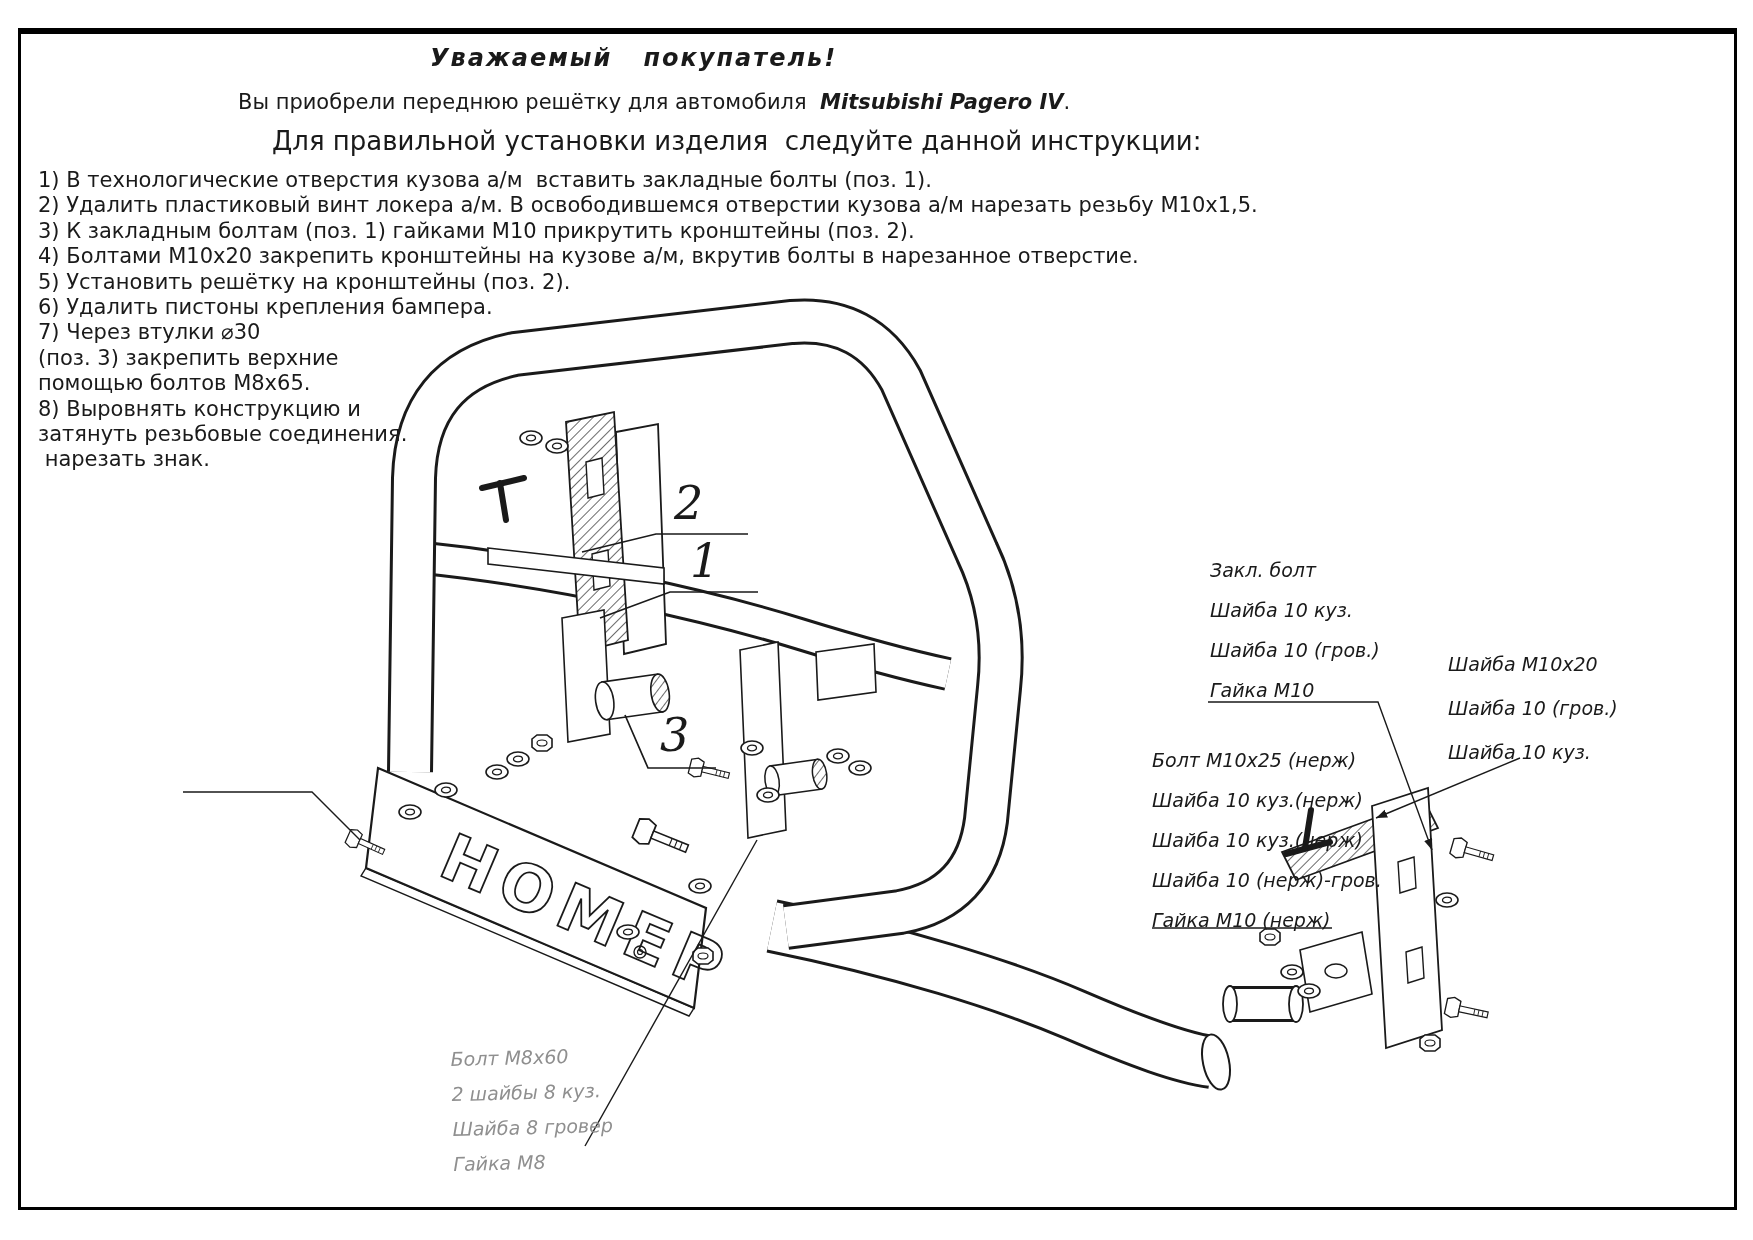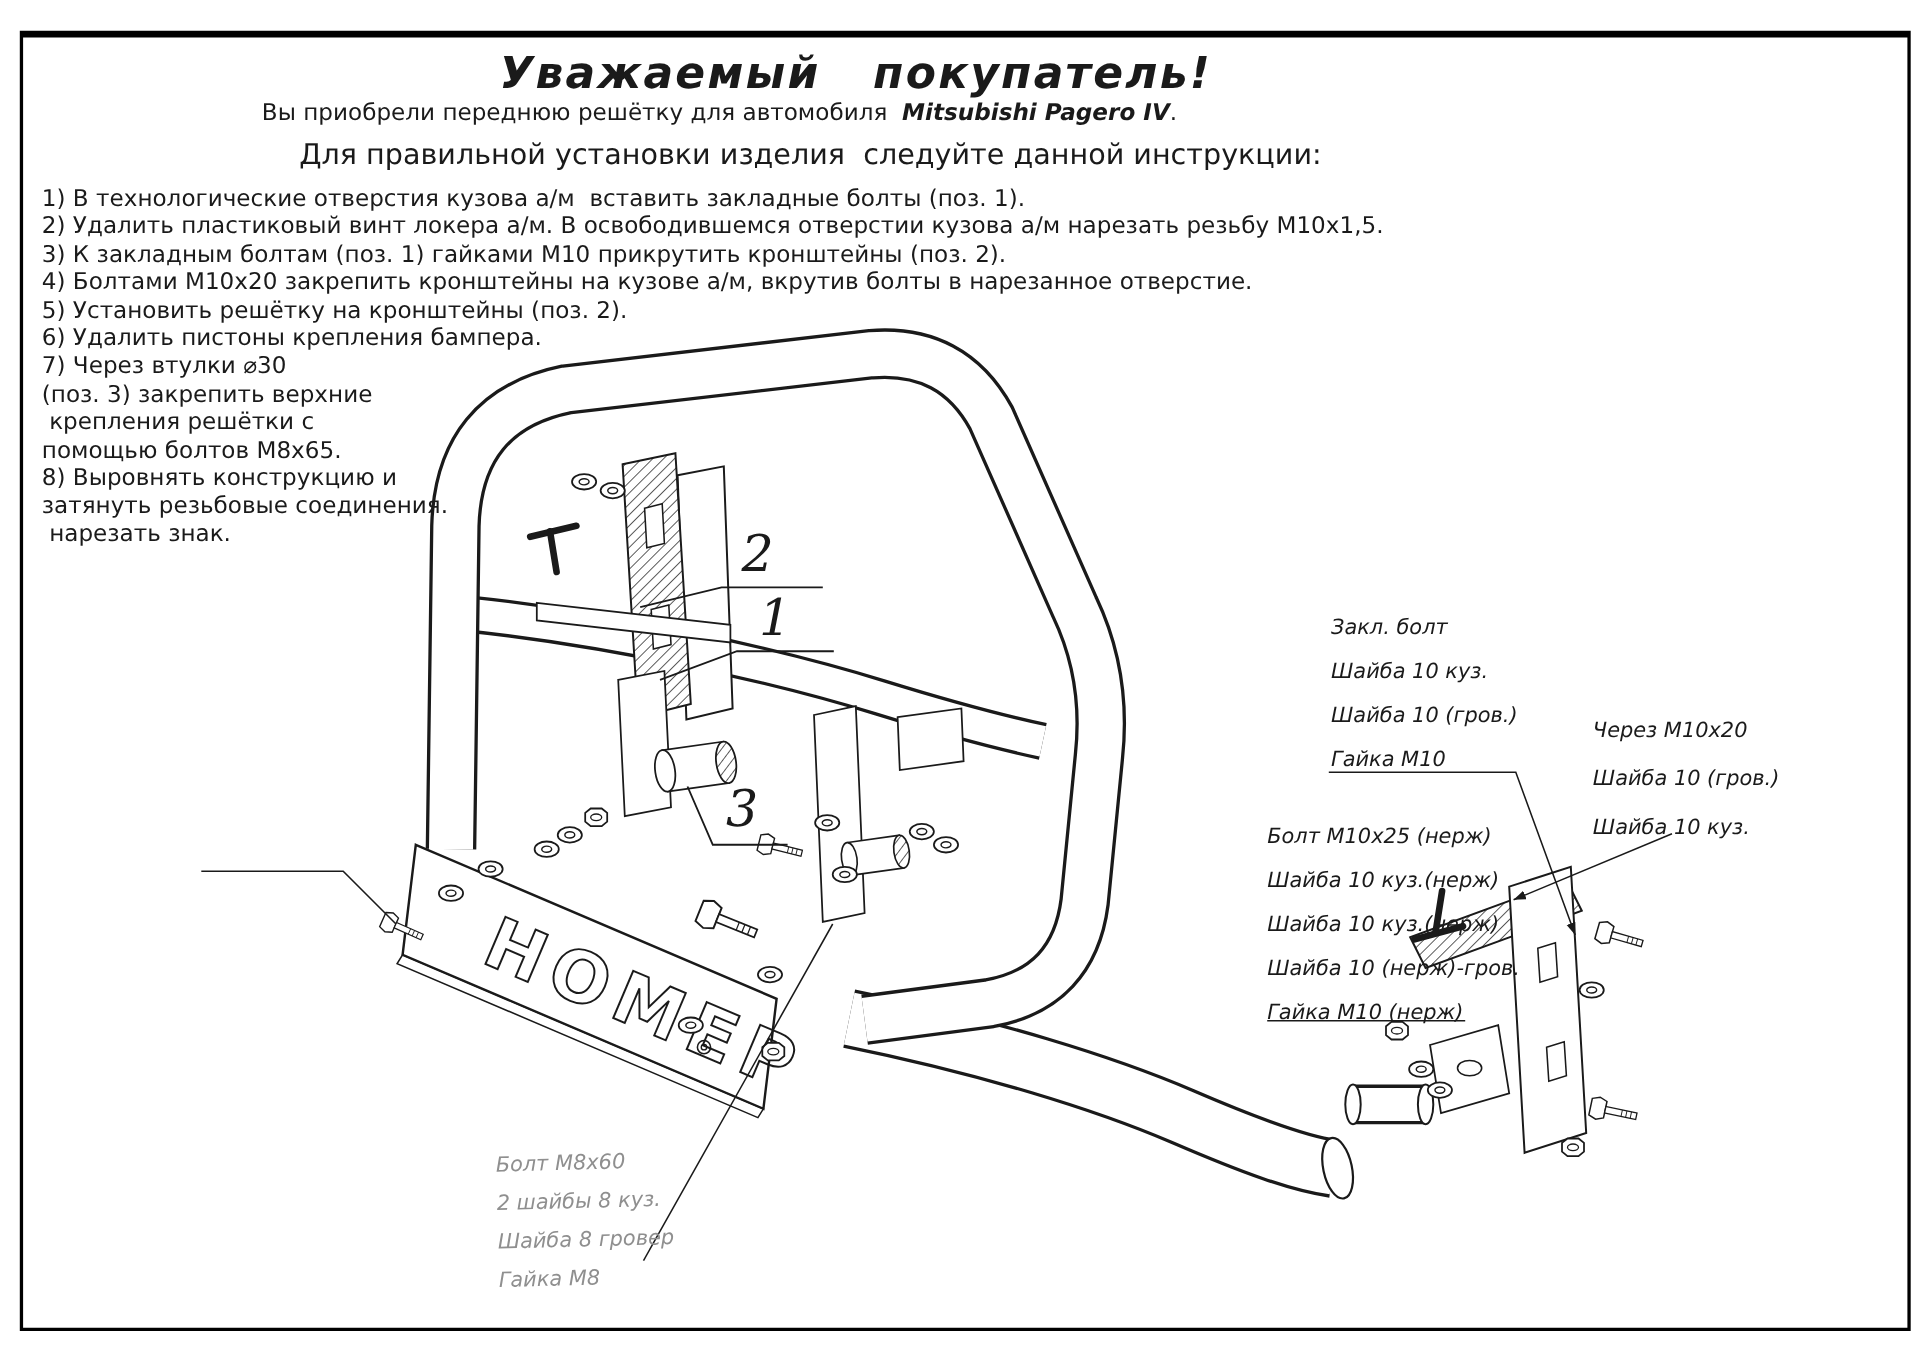--- a/index.html
+++ b/index.html
@@ -1,21 +1,21 @@
 <!DOCTYPE html>
 <html><head>
 <meta charset="utf-8">
 <style>
   html,body{margin:0;padding:0;background:#e8e8e8;}
   .page{position:relative;width:1753px;height:1240px;background:#ffffff;
         font-family:"DejaVu Sans",sans-serif;color:#1a1a1a;overflow:hidden;}
   .frame{position:absolute;left:18px;top:28px;right:16px;bottom:30px;
          border:3px solid #000;border-top-width:6px;pointer-events:none;}
-  .title{position:absolute;left:430px;top:44px;font-size:40px;font-weight:bold;
-         font-style:italic;letter-spacing:2px;white-space:pre;margin-left:24px;}
+  .title{position:absolute;left:430px;top:44px;font-size:24px;font-weight:bold;
+         font-style:italic;letter-spacing:2px;white-space:pre;}
   .sub1{position:absolute;left:238px;top:90px;font-size:21px;white-space:pre;}
   .sub1 .model{font-weight:bold;font-style:italic;}
   .sub2{position:absolute;left:272px;top:126px;font-size:26px;white-space:pre;}
   .steps{position:absolute;left:38px;top:168px;}
   .step{font-size:21px;line-height:25.4px;white-space:pre;}
   .callout{position:absolute;font-style:italic;font-size:19px;}
   .callout .cl{white-space:pre;}
   .co-m6{left:183px;top:722px;}       .co-m6 .cl{line-height:40px;}
   .co-m8{left:452px;top:1040px;color:#8f8f8f;transform:rotate(-1.5deg);}
   .co-m8 .cl{line-height:35px;}
@@ -181,21 +181,20 @@
 
   <div class="steps">
     <div class="step">1) В технологические отверстия кузова а/м  вставить закладные болты (поз. 1).</div>
     <div class="step">2) Удалить пластиковый винт локера а/м. В освободившемся отверстии кузова а/м нарезать резьбу М10х1,5.</div>
     <div class="step">3) К закладным болтам (поз. 1) гайками М10 прикрутить кронштейны (поз. 2).</div>
     <div class="step">4) Болтами М10х20 закрепить кронштейны на кузове а/м, вкрутив болты в нарезанное отверстие.</div>
     <div class="step">5) Установить решётку на кронштейны (поз. 2).</div>
     <div class="step">6) Удалить пистоны крепления бампера.</div>
     <div class="step">7) Через втулки ⌀30</div>
     <div class="step">(поз. 3) закрепить верхние</div>
-    <div class="step"> крепления решётки с</div>
     <div class="step">помощью болтов М8х65.</div>
     <div class="step">8) Выровнять конструкцию и</div>
     <div class="step">затянуть резьбовые соединения.</div>
     <div class="step"> нарезать знак.</div>
   </div>
 
 
   <div class="callout co-m8">
     <div class="cl">Болт М8х60</div>
     <div class="cl">2 шайбы 8 куз.</div>
@@ -212,21 +211,21 @@
 
   <div class="callout co-m10x25">
     <div class="cl">Болт М10х25 (нерж)</div>
     <div class="cl">Шайба 10 куз.(нерж)</div>
     <div class="cl">Шайба 10 куз.(нерж)</div>
     <div class="cl">Шайба 10 (нерж)-гров.</div>
     <div class="cl">Гайка М10 (нерж)</div>
   </div>
 
   <div class="callout co-m10x20">
-    <div class="cl">Через М10х20</div>
+    <div class="cl">Шайба М10х20</div>
     <div class="cl">Шайба 10 (гров.)</div>
     <div class="cl">Шайба 10 куз.</div>
   </div>
 
   <div class="part-num pn-2">2</div>
   <div class="part-num pn-1">1</div>
   <div class="part-num pn-3">3</div>
 
 </div>
 

